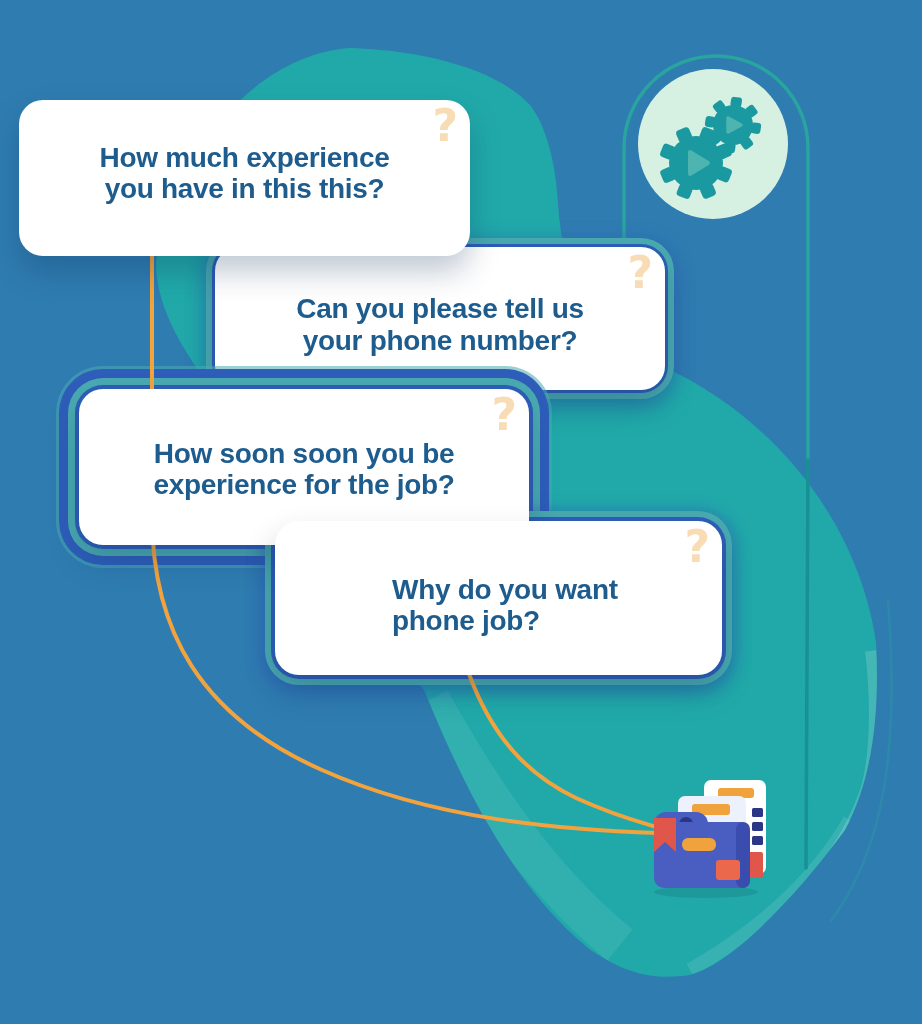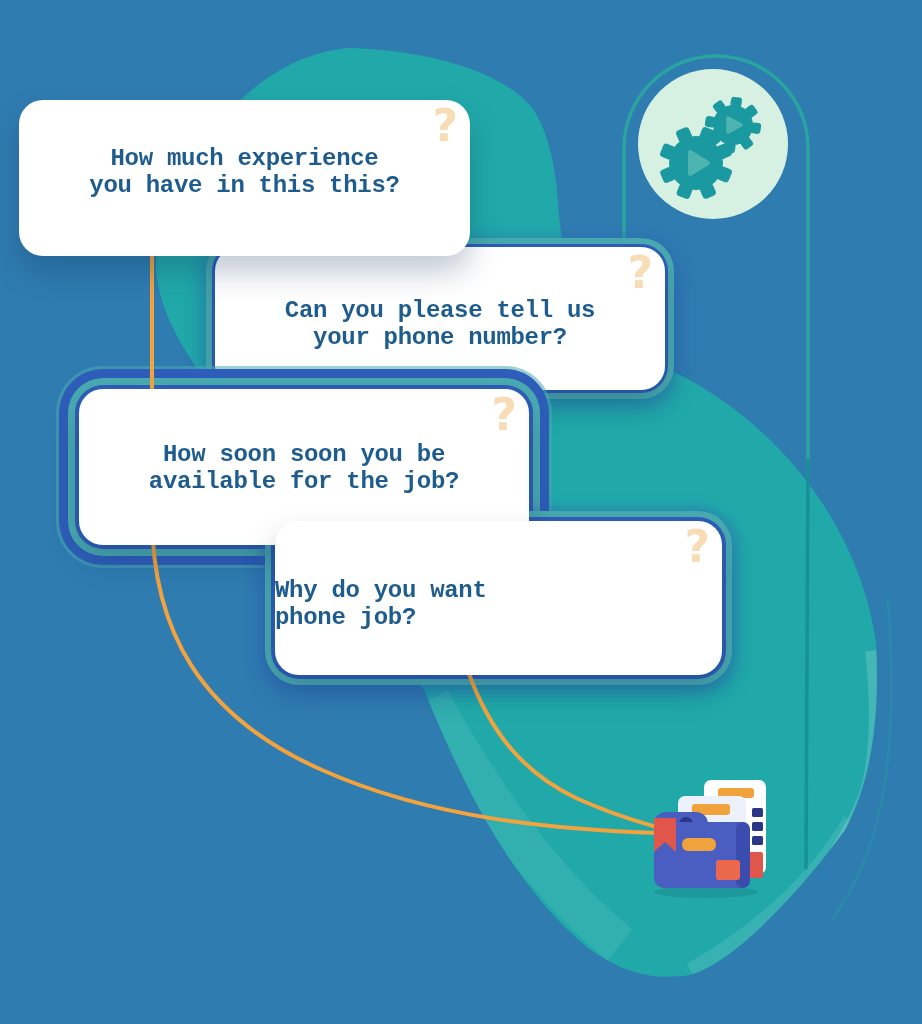--- a/index.html
+++ b/index.html
@@ -28,24 +28,24 @@
   .card{
     position:absolute;background:var(--card);border-radius:24px;
     display:flex;flex-direction:column;justify-content:center;
     box-shadow:0 16px 30px rgba(10,45,85,.25);
   }
   .card1{left:19px;top:100px;width:451px;height:156px;padding-bottom:10px;box-sizing:border-box;}
   .card2{left:215px;top:247px;width:450px;height:143px;padding-top:12px;box-sizing:border-box;}
   .card3{left:79px;top:389px;width:450px;height:156px;padding-top:4px;box-sizing:border-box;}
   .card4{left:275px;top:521px;width:447px;height:154px;padding-top:14px;box-sizing:border-box;}
   .card .txt{
-    text-align:center;font-weight:800;font-size:24px;line-height:1.12;
-    color:var(--text);letter-spacing:-0.3px;font-family:Liberation Mono, monospace;
+    text-align:center;font-weight:800;font-size:28px;line-height:1.12;
+    color:var(--text);letter-spacing:-0.3px;
   }
-  .card4 .txt{text-align:left;}
+  .card4 .txt{text-align:left;padding-left:117px;}
   .card .q{
     position:absolute;top:0px;right:12px;font-family:"DejaVu Sans",sans-serif;
     font-weight:800;font-size:44px;line-height:1.2;color:var(--qmark);
   }
   .emblem{position:absolute;left:633px;top:63px;width:160px;height:160px;}
   .folder{position:absolute;left:640px;top:772px;width:140px;height:126px;}
 </style>
 </head>
 <body>
 
@@ -93,21 +93,21 @@
 
   <svg class="layer" viewBox="0 0 922 1024" aria-hidden="true">
     <path d="M 152,256 V 515 C 152,630 200,716 322,770 C 434,820 564,830 658,833" fill="none" stroke="var(--orange)" stroke-width="4" stroke-linecap="round"></path>
     <path d="M 469,674 C 492,736 526,774 576,798 C 618,817 640,822 660,828" fill="none" stroke="var(--orange)" stroke-width="4" stroke-linecap="round"></path>
   </svg>
 
   <div class="card card3">
     <span class="q">?</span>
     <div class="txt">
       <div>How soon soon you be</div>
-      <div>available for the job?</div>
+      <div>experience for the job?</div>
     </div>
   </div>
 
   <div class="card card4">
     <span class="q">?</span>
     <div class="txt">
       <div>Why do you want</div>
       <div>phone job?</div>
     </div>
   </div>

